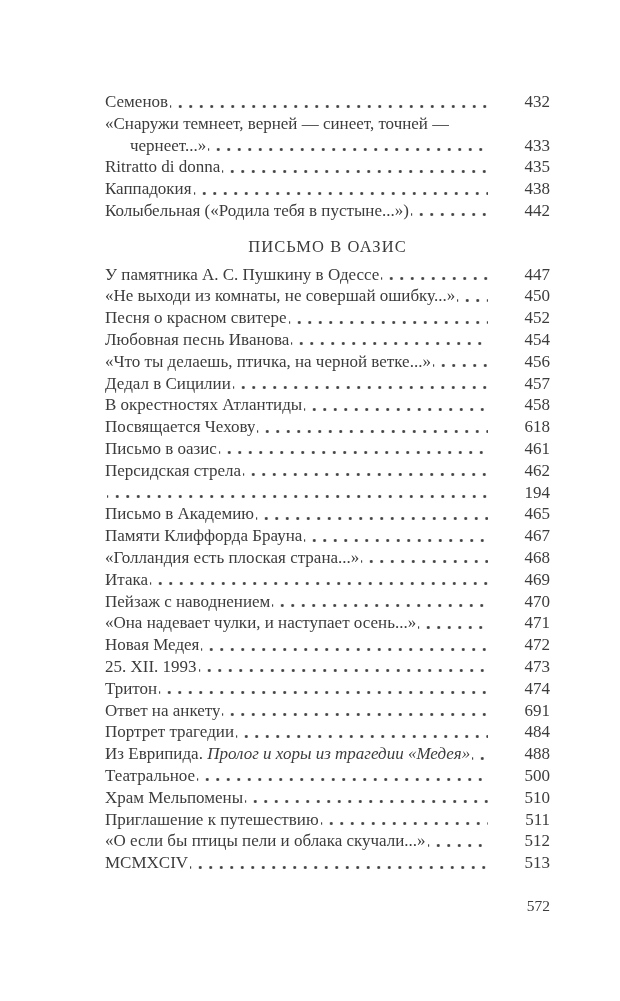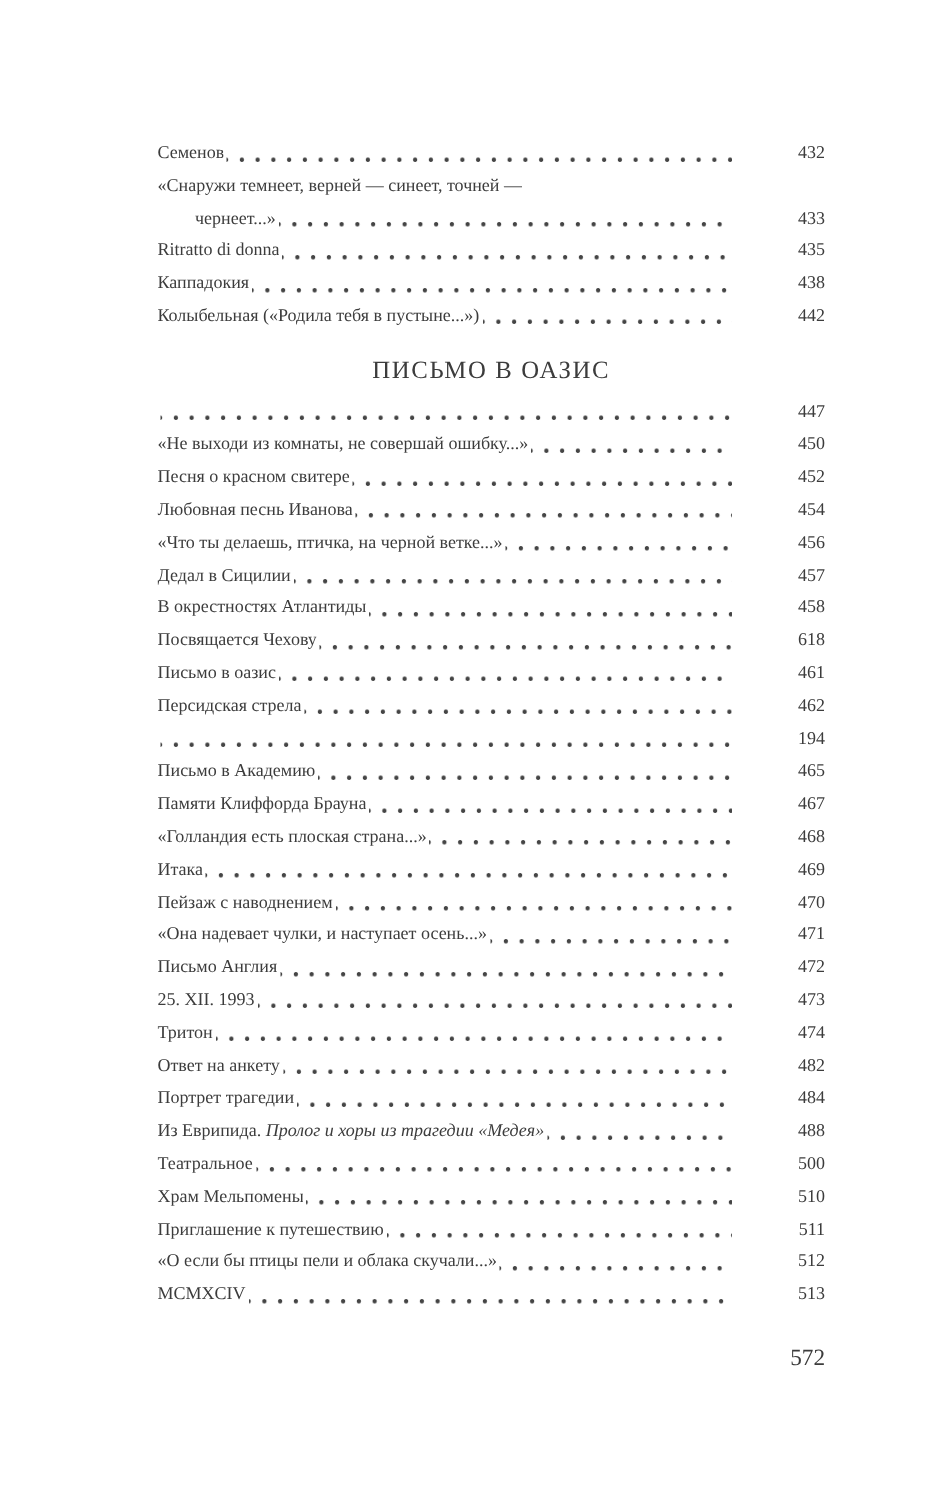--- a/index.html
+++ b/index.html
@@ -15,21 +15,21 @@
     color: #3c3c3c;
     font-family: "Liberation Serif", "DejaVu Serif", serif;
     box-sizing: border-box;
     padding: 91px 70px 0 105px;
     overflow: hidden;
   }
   .toc { width: 100%; }
   .row {
     display: flex;
     align-items: flex-end;
-    font-size: 12px;
+    font-size: 17px;
     line-height: 21.8px;
     white-space: nowrap;
     font-family: Liberation Serif, serif;
   }
   .row.indent { padding-left: 25px; }
   .title { flex: 0 1 auto; overflow: hidden; }
   .title i { font-style: italic; }
   .dots {
     flex: 1 1 auto;
     min-width: 14px;
@@ -90,20 +90,21 @@
         <span class="dots"></span>
         <span class="num">438</span>
       </div>
       <div class="row">
         <span class="title"><span>Колыбельная («Родила тебя в пустыне...»)</span></span>
         <span class="dots"></span>
         <span class="num">442</span>
       </div>
       <h2 class="heading">ПИСЬМО В ОАЗИС</h2>
       <div class="row">
+        <span class="title"><span>У памятника А. С. Пушкину в Одессе</span></span>
         <span class="dots"></span>
         <span class="num">447</span>
       </div>
       <div class="row">
         <span class="title"><span>«Не выходи из комнаты, не совершай ошибку...»</span></span>
         <span class="dots"></span>
         <span class="num">450</span>
       </div>
       <div class="row">
         <span class="title"><span>Песня о красном свитере</span></span>
@@ -173,38 +174,38 @@
         <span class="title"><span>Пейзаж с наводнением</span></span>
         <span class="dots"></span>
         <span class="num">470</span>
       </div>
       <div class="row">
         <span class="title"><span>«Она надевает чулки, и наступает осень...»</span></span>
         <span class="dots"></span>
         <span class="num">471</span>
       </div>
       <div class="row">
-        <span class="title"><span>Письмо Англия</span></span>
+        <span class="title"><span>Новая Медея</span></span>
         <span class="dots"></span>
         <span class="num">472</span>
       </div>
       <div class="row">
         <span class="title"><span>25. XII. 1993</span></span>
         <span class="dots"></span>
         <span class="num">473</span>
       </div>
       <div class="row">
         <span class="title"><span>Тритон</span></span>
         <span class="dots"></span>
         <span class="num">474</span>
       </div>
       <div class="row">
         <span class="title"><span>Ответ на анкету</span></span>
         <span class="dots"></span>
-        <span class="num">482</span>
+        <span class="num">691</span>
       </div>
       <div class="row">
         <span class="title"><span>Портрет трагедии</span></span>
         <span class="dots"></span>
         <span class="num">484</span>
       </div>
       <div class="row">
         <span class="title"><span>Из Еврипида. </span><i>Пролог и хоры из трагедии «Медея»</i></span>
         <span class="dots"></span>
         <span class="num">488</span>

